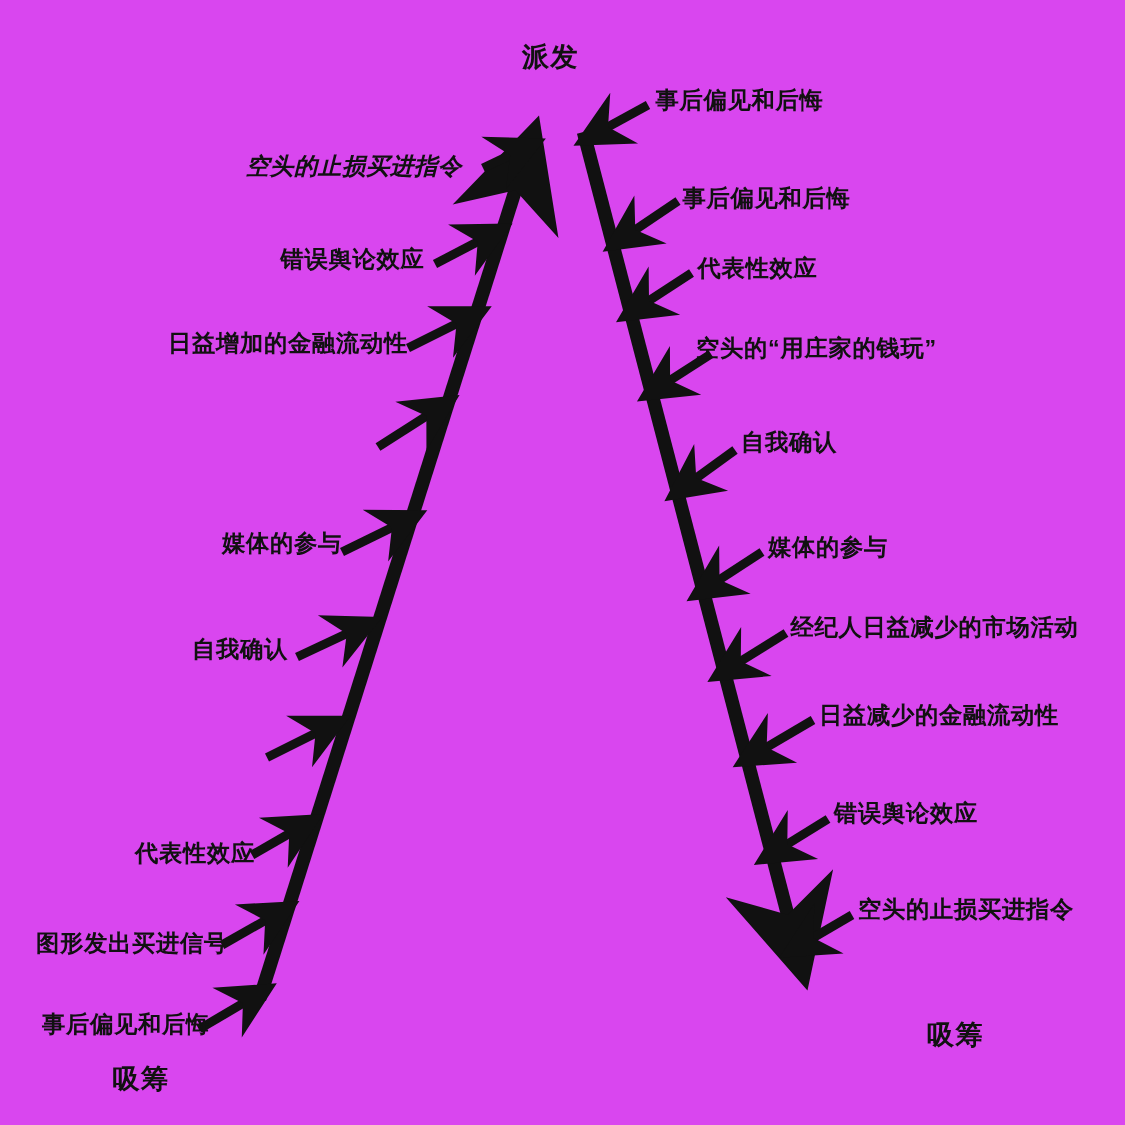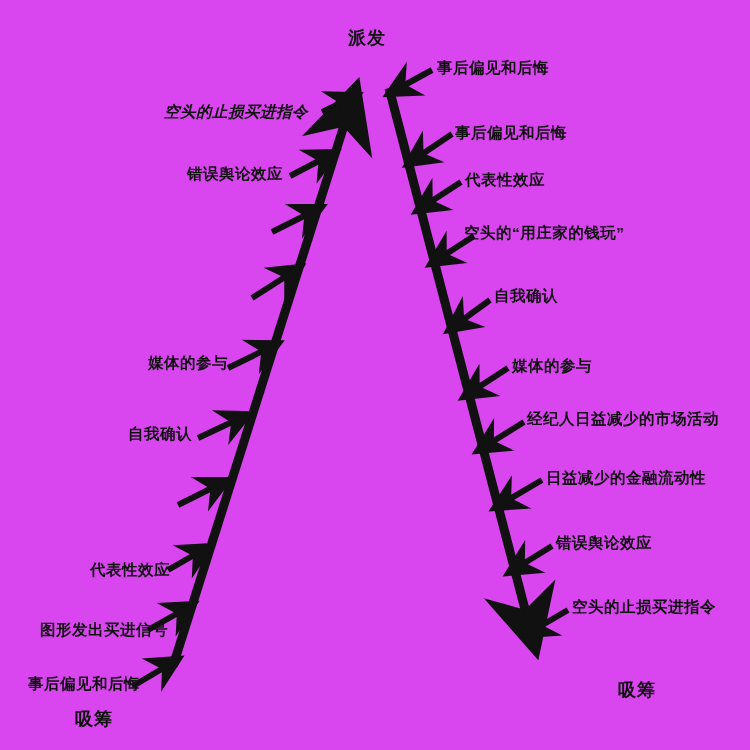--- a/index.html
+++ b/index.html
@@ -93,24 +93,25 @@
       <line x1="542" y1="480" x2="496" y2="507" stroke="#111111" stroke-width="6" marker-end="url(#ah)"></line>
       <line x1="552" y1="546" x2="510" y2="572" stroke="#111111" stroke-width="6" marker-end="url(#ah)"></line>
       <line x1="568" y1="610" x2="527" y2="634" stroke="#111111" stroke-width="6" marker-end="url(#ah)"></line>
     </g>
   </svg>
 
   <div class="endpoint" style="left:367px; top:38px;">派发</div>
 
   <div class="lbl right-anchor" style="left:308px; top:112px;font-style:italic;">空头的止损买进指令</div>
   <div class="lbl right-anchor" style="left:283px; top:174px;">错误舆论效应</div>
+  <div class="lbl right-anchor" style="left:272px; top:230px;">日益增加的金融流动性</div>
   <div class="lbl right-anchor" style="left:228px; top:363px;">媒体的参与</div>
   <div class="lbl right-anchor" style="left:192px; top:434px;">自我确认</div>
   <div class="lbl right-anchor" style="left:170px; top:570px;">代表性效应</div>
-  <div class="lbl right-anchor" style="left:168px; top:630px;">图形发出买进信号</div>
+  <div class="lbl right-anchor" style="left:152px; top:630px;">图形发出买进信号</div>
   <div class="lbl right-anchor" style="left:140px; top:684px;">事后偏见和后悔</div>
 
   <div class="lbl left-anchor" style="left:437px; top:68px;">事后偏见和后悔</div>
   <div class="lbl left-anchor" style="left:455px; top:133px;">事后偏见和后悔</div>
   <div class="lbl left-anchor" style="left:465px; top:180px;">代表性效应</div>
   <div class="lbl left-anchor" style="left:464px; top:233px;">空头的“用庄家的钱玩”</div>
   <div class="lbl left-anchor" style="left:494px; top:296px;">自我确认</div>
   <div class="lbl left-anchor" style="left:512px; top:366px;">媒体的参与</div>
   <div class="lbl left-anchor" style="left:546px; top:478px;">日益减少的金融流动性</div>
   <div class="lbl left-anchor" style="left:527px; top:419px;">经纪人日益减少的市场活动</div>

